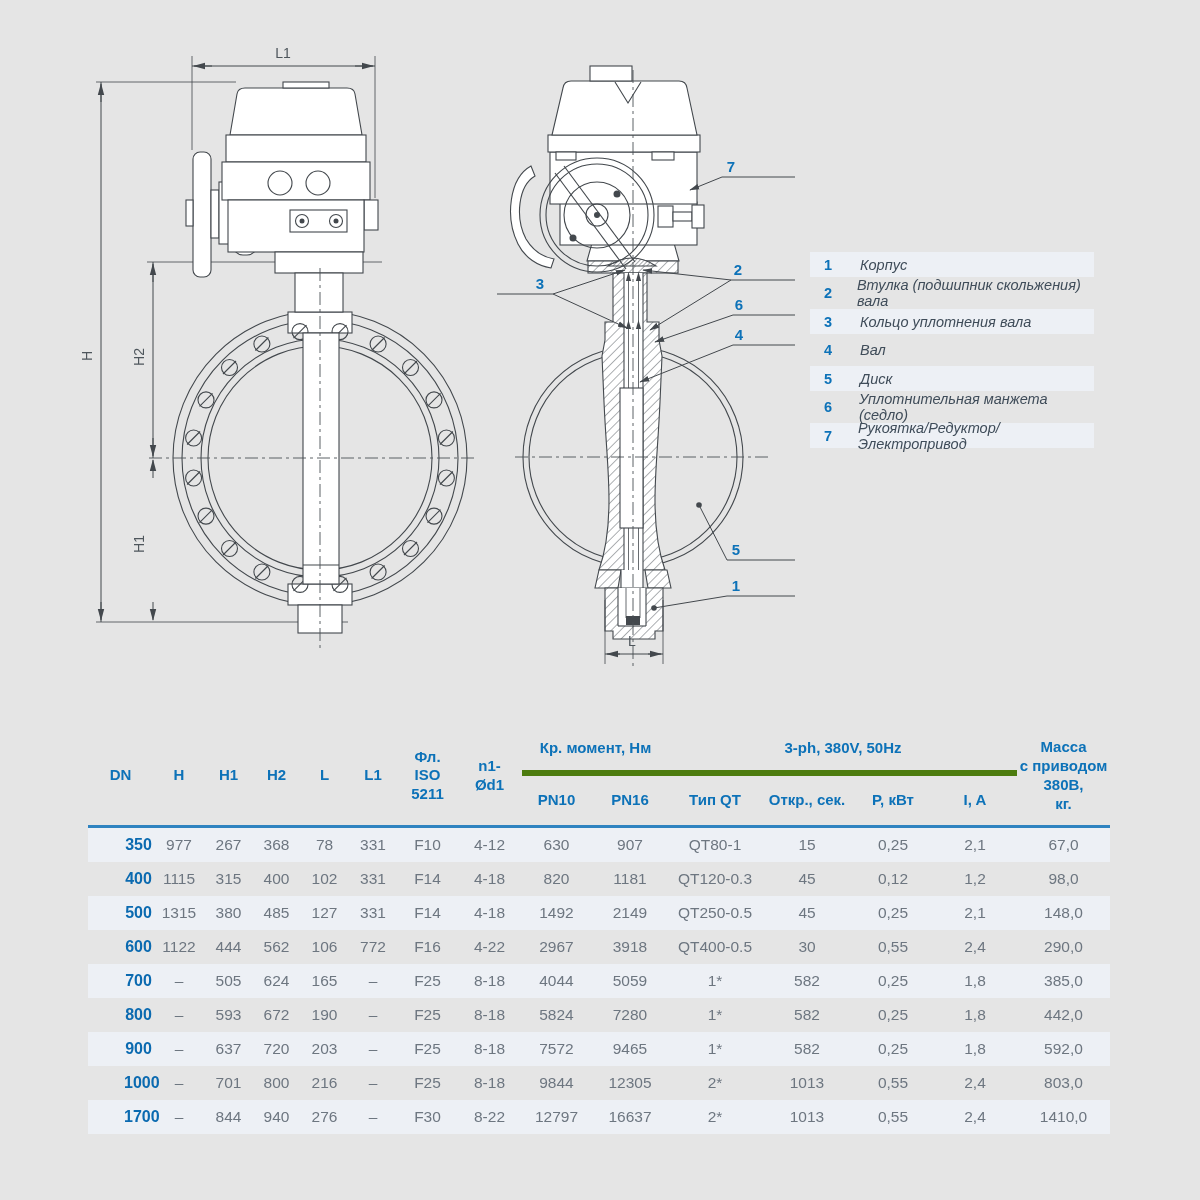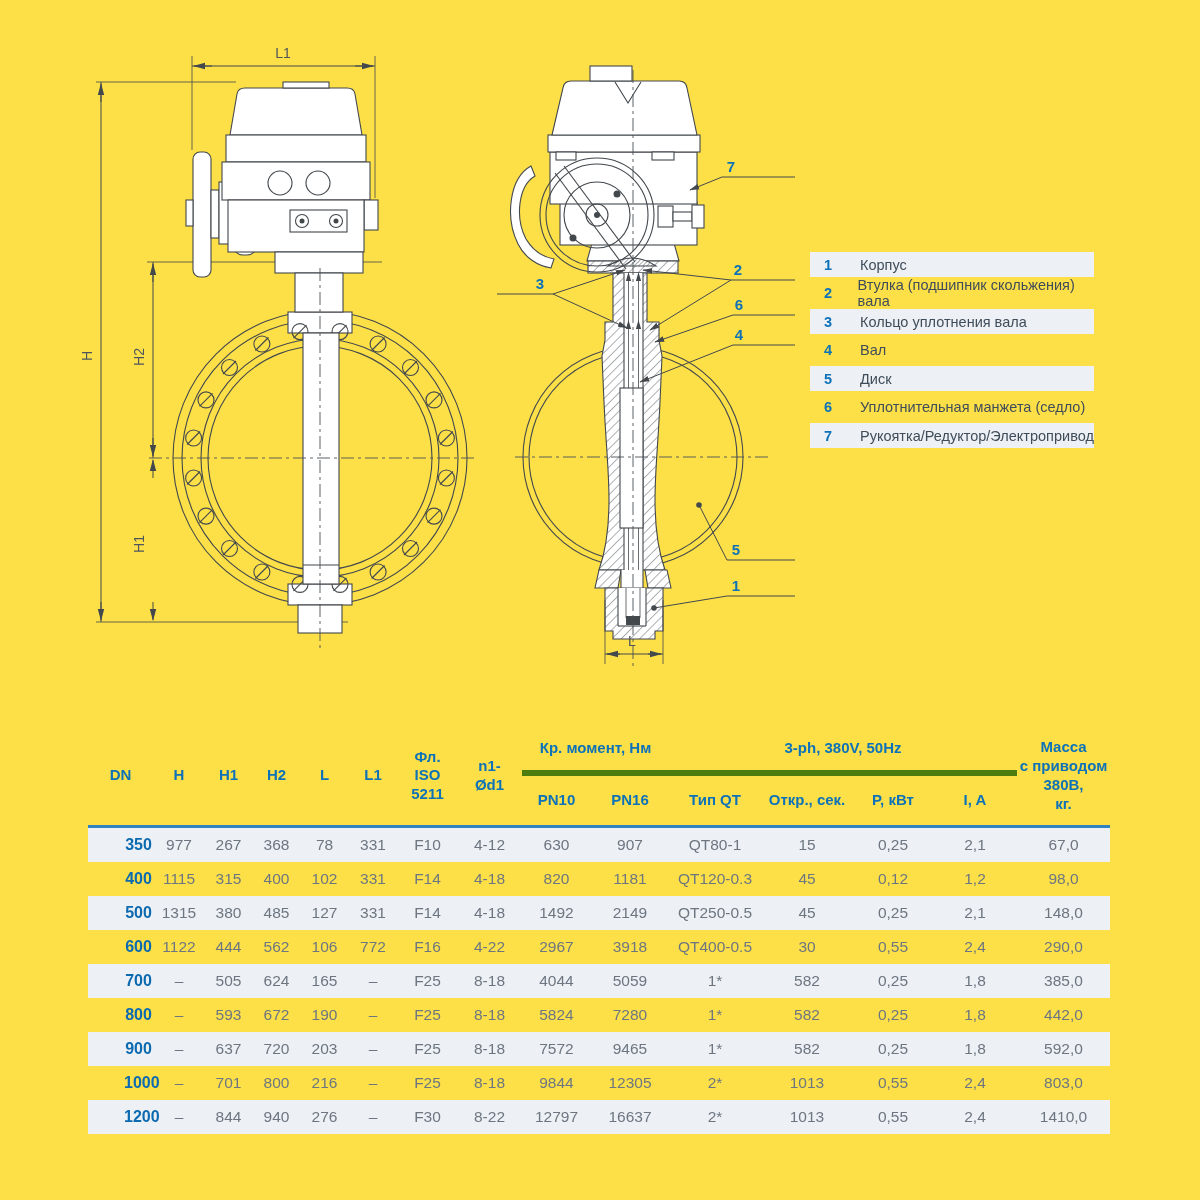--- a/index.html
+++ b/index.html
@@ -1,37 +1,37 @@
 <!DOCTYPE html>
 <html><head>
 <meta charset="utf-8">
 <style>
   html,body{margin:0;padding:0;background:#fff;}
-  #page{position:relative;width:1200px;height:1200px;background:#fde047;overflow:hidden;
+  #page{position:relative;width:1200px;height:1200px;background:#e5e5e5;overflow:hidden;
         font-family:"Liberation Sans",sans-serif;}
 
   
   #drawing-svg{position:absolute;left:0;top:0;}
   .dl{stroke:#43484d;stroke-width:1.1;fill:none;}
   .thin{stroke-width:0.8;}
   .wf{fill:#ffffff;stroke:#43484d;stroke-width:1.1;}
   .hf{fill:url(#hatch);stroke:#43484d;stroke-width:1.1;}
   .cl{stroke:#4a5056;stroke-width:0.9;fill:none;stroke-dasharray:13 4 3 4;}
   .dim{stroke:#43484d;stroke-width:1;fill:none;}
   .ext{stroke:#43484d;stroke-width:0.8;fill:none;}
   .lead{stroke:#43484d;stroke-width:1;fill:none;}
   text.dimt{font-size:14px;fill:#4e565c;text-anchor:middle;}
   text.co{font-size:15px;font-weight:bold;fill:#0d72b8;text-anchor:middle;}
 
   
   #legend{position:absolute;left:810px;top:252px;width:284px;}
   .legend-row{display:flex;align-items:center;height:25px;margin-bottom:3.5px;font-size:14.5px;}
   .legend-row:nth-child(odd){background:#edf0f5;}
   .lnum{width:50px;padding-left:14px;box-sizing:border-box;color:#0d72b8;font-weight:bold;}
-  .llabel{color:#3f4c59;}
+  .llabel{color:#3f4c59;font-style:italic;}
 
   
   #spec-table{position:absolute;left:88px;top:727px;width:1022px;border-collapse:collapse;
               table-layout:fixed;}
   #spec-table th{color:#0d72b8;font-weight:bold;font-size:15px;text-align:center;
                  vertical-align:middle;padding:0 2px;line-height:1.25;white-space:pre-line;}
   #spec-table thead tr:first-child{height:46px;}
   #spec-table thead tr:last-child{height:53px;}
   th.group{border-bottom:6px solid #4d7c0f;}
   th.rule, #spec-table thead tr:last-child th{border-bottom:3px solid #2f83c0;}
@@ -468,21 +468,21 @@
           <td>8-18</td>
           <td>9844</td>
           <td>12305</td>
           <td>2*</td>
           <td>1013</td>
           <td>0,55</td>
           <td>2,4</td>
           <td>803,0</td>
         </tr>
         <tr>
-          <td class="dn">1200</td>
+          <td class="dn">1700</td>
           <td>–</td>
           <td>844</td>
           <td>940</td>
           <td>276</td>
           <td>–</td>
           <td>F30</td>
           <td>8-22</td>
           <td>12797</td>
           <td>16637</td>
           <td>2*</td>

